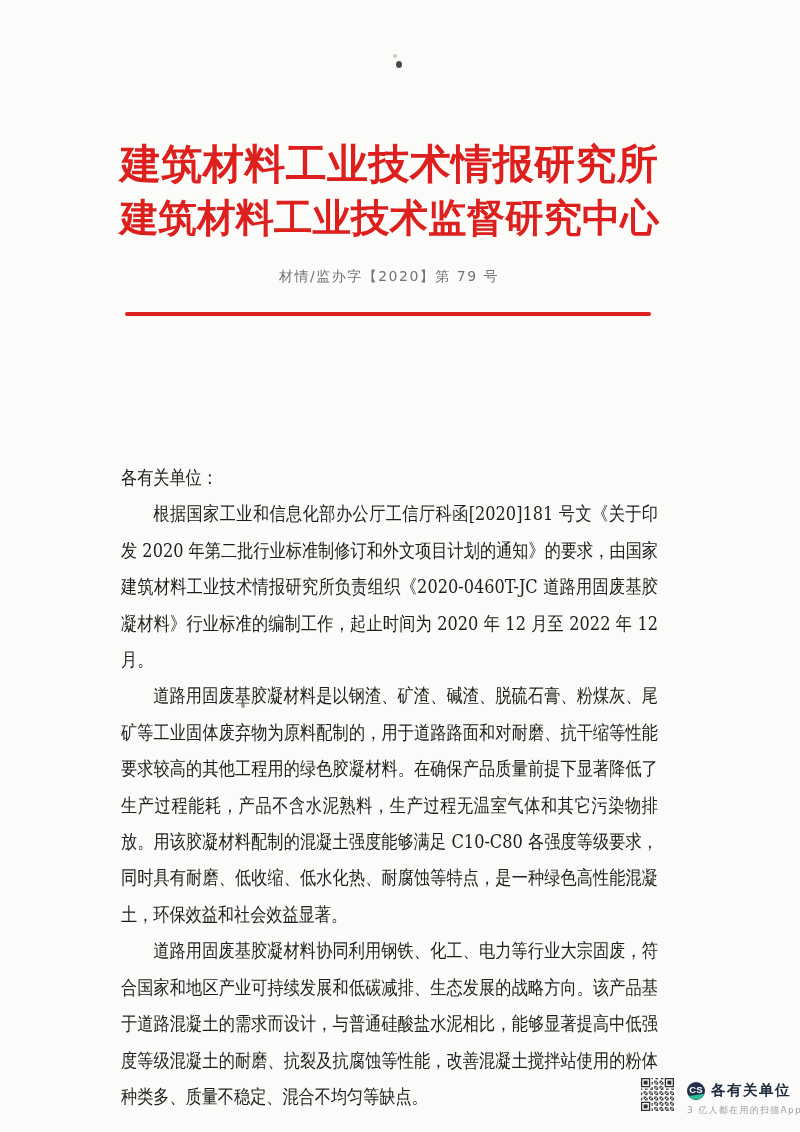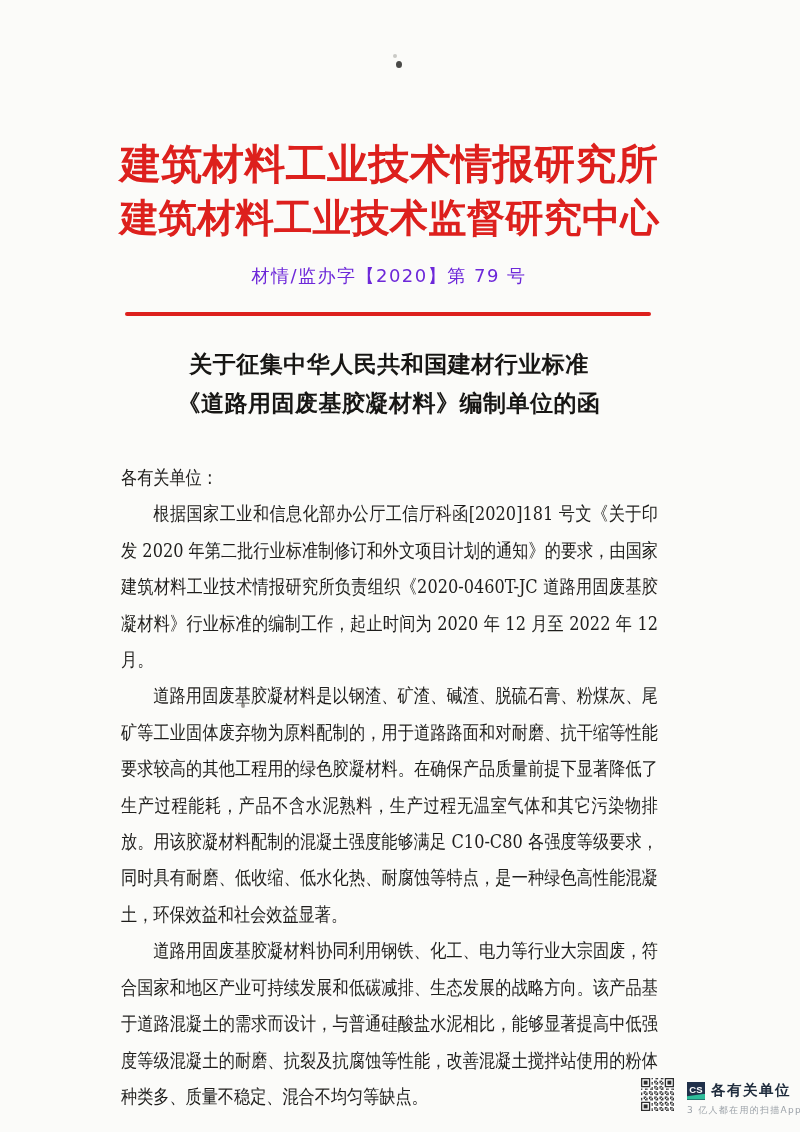--- a/index.html
+++ b/index.html
@@ -25,23 +25,23 @@
     color:var(--accent-red,#dd201d);
     height:53px;line-height:53px;
     font-family:"DejaVu Serif", serif;
     white-space:nowrap;
   }
   .org-line1{font-size:41px;}
   .org-line2{font-size:38.5px;}
   .doc-number{
     margin-top:18px;
     text-align:center;
-    font-size:18px;
+    font-size:14px;
     line-height:28px;
-    color:#6d28d9;
+    color:#737373;
     letter-spacing:1.5px;
     font-family:"DejaVu Sans", sans-serif;
   }
   .red-rule{
     margin-top:22px;margin-left:5px;
     width:526px;height:4px;
     background:var(--accent-red,#dd201d);
     border-radius:2px;
   }
   
@@ -72,21 +72,21 @@
     display:flex;align-items:flex-start;gap:13px;
     font-family:"DejaVu Sans", sans-serif;
   }
   .qr{width:33px;height:33px;display:block;}
   .wm-right{padding-top:3px;}
   .wm-top{display:flex;align-items:center;gap:6px;}
   .cs-logo{
     position:relative;
     width:18px;height:18px;
     background:var(--logo-navy,#20304a);
-    border-radius:0;
+    border-radius:9px;
     display:flex;align-items:center;justify-content:center;
     overflow:hidden;
     flex:0 0 auto;
   }
   .cs-logo::after{
     content:"";
     position:absolute;left:0;right:0;bottom:0;height:6px;
     background:var(--logo-teal,#2ebd9a);
     clip-path:polygon(0 45%,100% 5%,100% 100%,0 100%);
   }
@@ -150,24 +150,20 @@
         <span>督</span>
         <span>研</span>
         <span>究</span>
         <span>中</span>
         <span>心</span>
       </div>
     <div class="doc-number">材情/监办字【2020】第 79 号</div>
     <div class="red-rule"></div>
   </header>
 
-  <h1 class="title">
-    <span class="title-line">关于征集中华人民共和国建材行业标准</span>
-    <span class="title-line">《道路用固废基胶凝材料》编制单位的函</span>
-  </h1>
 
   <main class="body">
     <p class="salutation">各有关单位：</p>
     <p class="para">根据国家工业和信息化部办公厅工信厅科函[2020]181 号文《关于印发 2020 年第二批行业标准制修订和外文项目计划的通知》的要求，由国家建筑材料工业技术情报研究所负责组织《2020-0460T-JC 道路用固废基胶凝材料》行业标准的编制工作，起止时间为 2020 年 12 月至 2022 年 12 月。</p>
     <p class="para">道路用固废基胶凝材料是以钢渣、矿渣、碱渣、脱硫石膏、粉煤灰、尾矿等工业固体废弃物为原料配制的，用于道路路面和对耐磨、抗干缩等性能要求较高的其他工程用的绿色胶凝材料。在确保产品质量前提下显著降低了生产过程能耗，产品不含水泥熟料，生产过程无温室气体和其它污染物排放。用该胶凝材料配制的混凝土强度能够满足 C10-C80 各强度等级要求，同时具有耐磨、低收缩、低水化热、耐腐蚀等特点，是一种绿色高性能混凝土，环保效益和社会效益显著。</p>
     <p class="para">道路用固废基胶凝材料协同利用钢铁、化工、电力等行业大宗固废，符合国家和地区产业可持续发展和低碳减排、生态发展的战略方向。该产品基于道路混凝土的需求而设计，与普通硅酸盐水泥相比，能够显著提高中低强度等级混凝土的耐磨、抗裂及抗腐蚀等性能，改善混凝土搅拌站使用的粉体种类多、质量不稳定、混合不均匀等缺点。</p>
   </main>
 
   <div class="watermark">
     <svg class="qr" viewBox="0 0 25 25" xmlns="http://www.w3.org/2000/svg">

